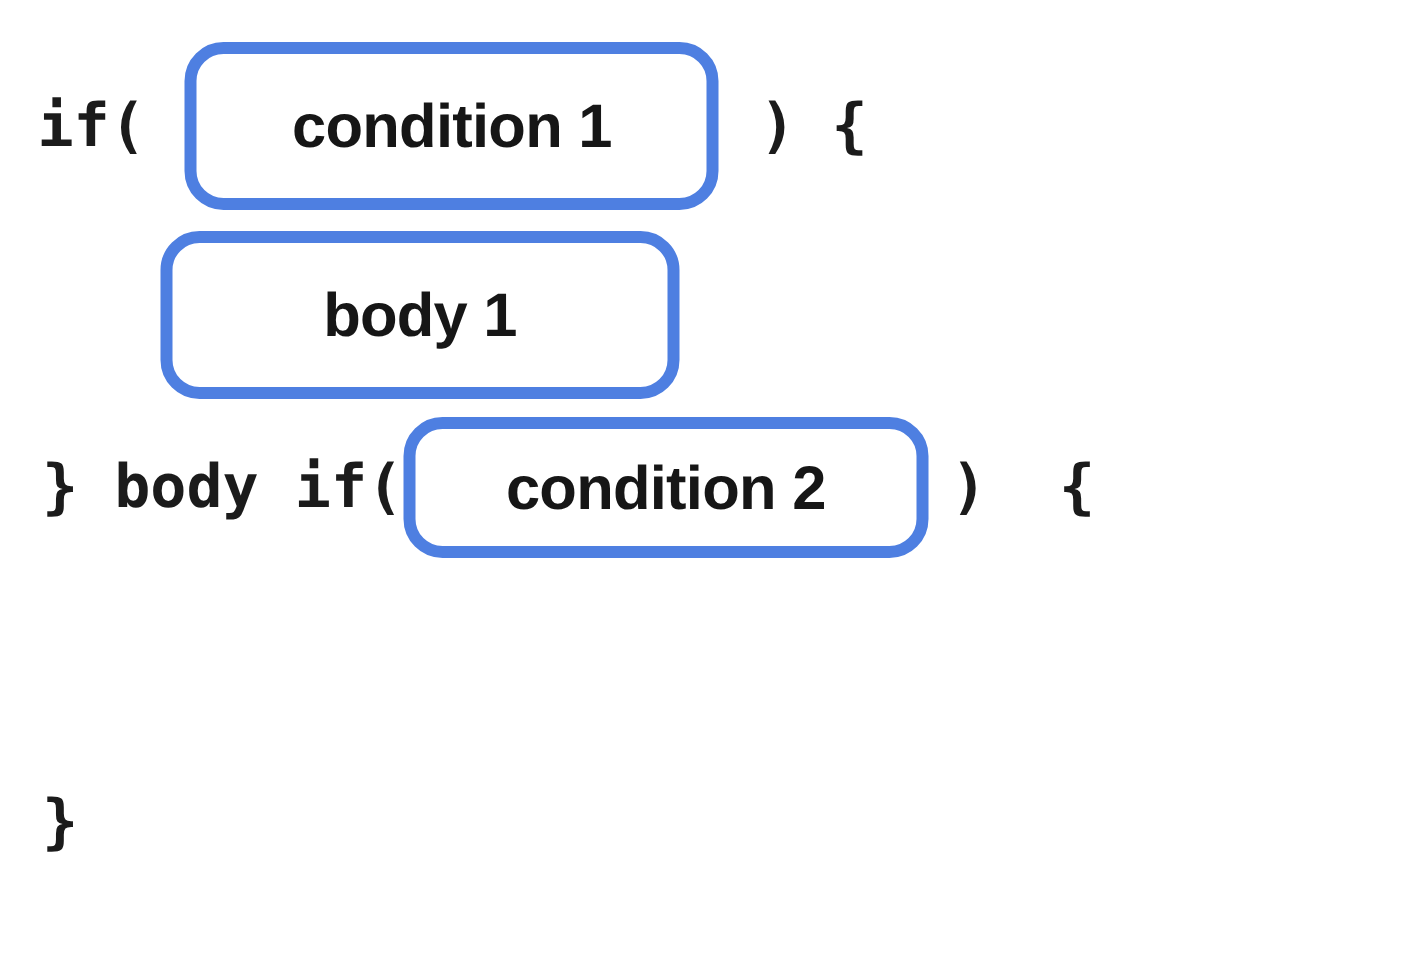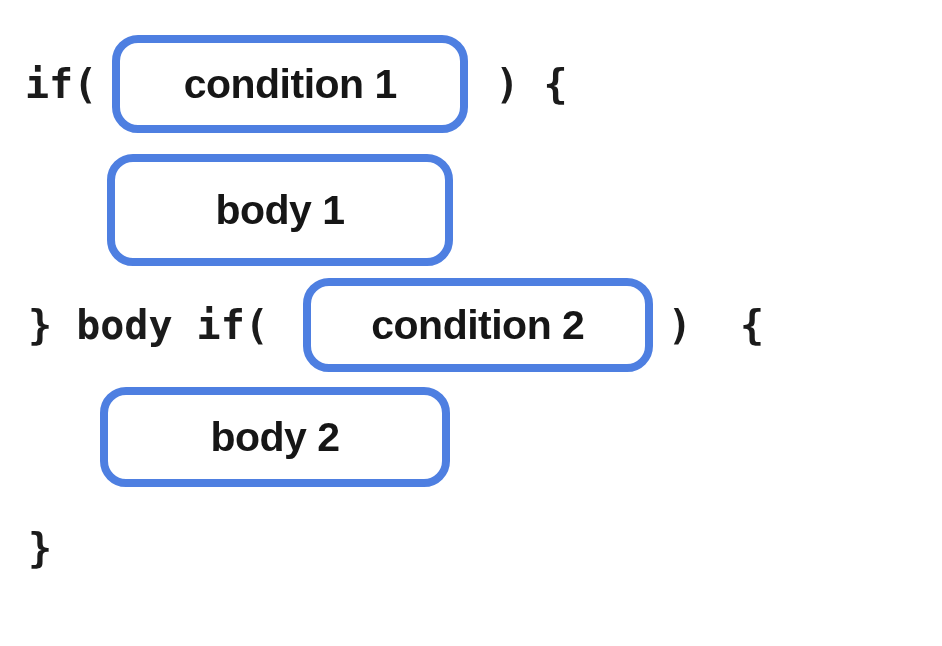--- a/index.html
+++ b/index.html
@@ -42,28 +42,28 @@
   .slot-label{
     font-family:"Liberation Sans",sans-serif;
     font-weight:bold;
     font-size:41px;
     letter-spacing:-0.5px;
     color:var(--label-color);
     white-space:pre;
   }
   
   .row-1{top:35px;left:25px;height:98px;}
-  .row-1 .slot{margin-left:15px;width:356px;height:98px;}
+  .row-1 .slot{margin-left:26px;width:356px;height:112px;}
   .row-1 .code.post{margin-left:27px;}
   
   .row-2{top:160px;left:107px;height:100px;}
   .row-2 .slot{width:346px;height:112px;}
   
   .row-3{top:278px;left:28px;height:94px;}
-  .row-3 .slot{margin-left:34px;width:350px;height:94px;}
+  .row-3 .slot{width:350px;height:94px;}
   .row-3 .code.post{margin-left:15px;}
   
   .row-4{top:387px;left:100px;height:100px;}
   .row-4 .slot{width:350px;height:100px;}
   
   .row-5{top:512px;left:28px;height:72px;}
 </style>
 </head>
 <body>
 
@@ -84,23 +84,18 @@
   </div>
 
   <div class="row row-3">
     <span class="code pre">} body if(</span>
     <span class="slot">
       <span class="slot-label">condition 2</span>
     </span>
     <span class="code post">)  {</span>
   </div>
 
-  <div class="row row-4">
-    <span class="slot">
-      <span class="slot-label">body 2</span>
-    </span>
-  </div>
 
   <div class="row row-5">
     <span class="code pre">}</span>
   </div>
 
 </div>
 
 </body></html>

